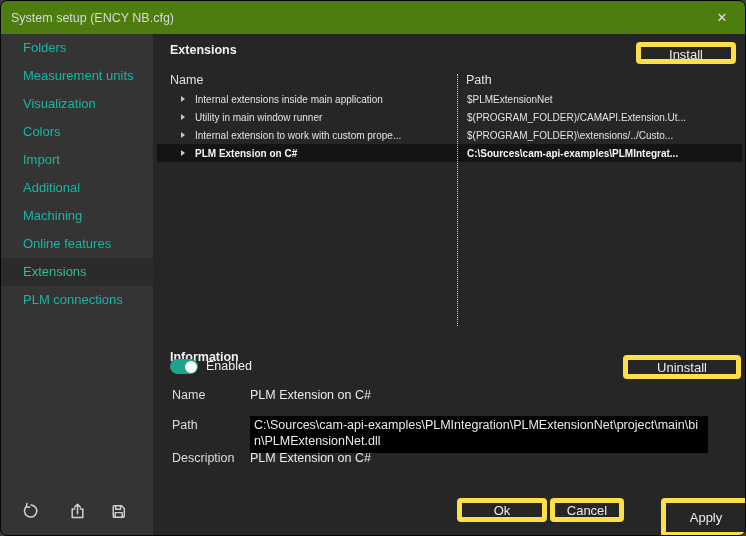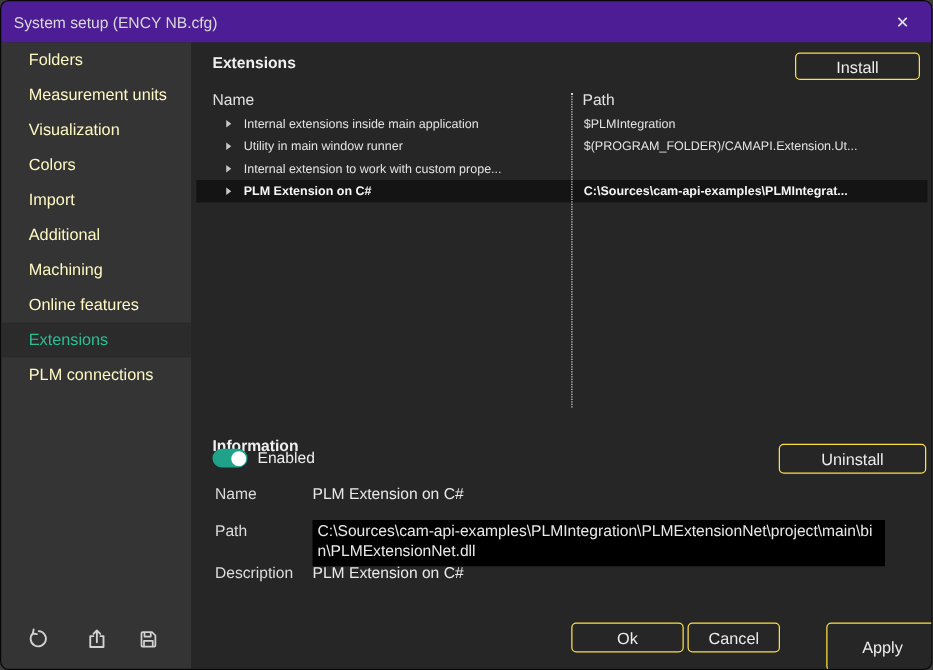--- a/index.html
+++ b/index.html
@@ -12,21 +12,21 @@
     background: #262626;
     border: 1px solid #070707;
     border-radius: 7px;
     overflow: hidden;
     color: #e4e4e4;
   }
 
   
   .titlebar {
     height: 33px;
-    background: #4c1d95;
+    background: #4d7c0f;
     display: flex; align-items: center;
     padding: 0 12px 0 10px;
     font-size: 12.5px; color: #d9d9d9;
   }
   .titlebar .title { flex: 1; }
   .close-btn {
     width: 22px; height: 22px;
     display: flex; align-items: center; justify-content: center;
     font-size: 13px; color: #e0e0e0; cursor: default;
   }
@@ -34,42 +34,42 @@
   
   .content { display: flex; height: 501px; }
 
   .sidebar {
     position: relative;
     width: 152px; background: #343434; flex: none;
   }
   .nav-item {
     height: 28px; line-height: 28px;
     padding-left: 22px;
-    font-size: 13px; color: #fef9c3;
+    font-size: 13px; color: #14b8a6;
     white-space: nowrap;
   }
   .nav-item.selected { background: #2b2b2b; color: var(--accent, #2cbe94); }
 
   .side-icons { position: absolute; left: 0; bottom: 13px; width: 100%; height: 20px; }
   .side-icon { position: absolute; top: 0; width: 20px; height: 20px; }
   .side-icon svg { display: block; }
   .icon-reset  { left: 20px; }
   .icon-export { left: 67px; }
   .icon-save   { left: 108px; }
 
   .main { position: relative; flex: 1; background: #262626; }
 
   .section-title { position: absolute; font-size: 12.5px; font-weight: bold; color: #f0f0f0; }
   .title-extensions { left: 17px; top: 9px; }
   .title-information { left: 17px; top: 304px; margin-top: 12px; }
 
   .btn {
     position: absolute;
     background: transparent;
-    border: 1px solid #fde047;
+    border: 5px solid #fde047;
     border-radius: 4px;
     color: #ececec;
     font-size: 13px;
     font-family: inherit;
     text-align: center;
   }
   .btn-install   { right: 9px;  top: 8px;   width: 100px; height: 22px; }
   .btn-unload    { left: 355px; top: 321px; width: 102px; height: 24px; color: #7b7b7b; }
   .btn-uninstall { left: 470px; top: 321px; width: 118px; height: 24px; }
   .btn-ok        { left: 304px; top: 464px; width: 90px;  height: 24px; }
@@ -181,30 +181,31 @@
       <div class="section-title title-extensions">Extensions</div>
       <button class="btn btn-install">Install</button>
 
       <div class="col-header col-header-name">Name</div>
       <div class="col-header col-header-path">Path</div>
 
       <div class="rows" id="rows">
           <div class="ext-row">
             <span class="expander"></span>
             <span class="row-name">Internal extensions inside main application</span>
-            <span class="row-path">$PLMIntegration</span>
+            <span class="row-path">$PLMExtensionNet</span>
           </div>
           <div class="ext-row">
             <span class="expander"></span>
             <span class="row-name">Utility in main window runner</span>
             <span class="row-path">$(PROGRAM_FOLDER)/CAMAPI.Extension.Ut...</span>
           </div>
           <div class="ext-row">
             <span class="expander"></span>
             <span class="row-name">Internal extension to work with custom prope...</span>
+            <span class="row-path">$(PROGRAM_FOLDER)\extensions/../Custo...</span>
           </div>
           <div class="ext-row selected">
             <span class="expander"></span>
             <span class="row-name">PLM Extension on C#</span>
             <span class="row-path">C:\Sources\cam-api-examples\PLMIntegrat...</span>
           </div>
         </div>
       <div class="col-divider"></div>
 
       <div class="section-title title-information">Information</div>

